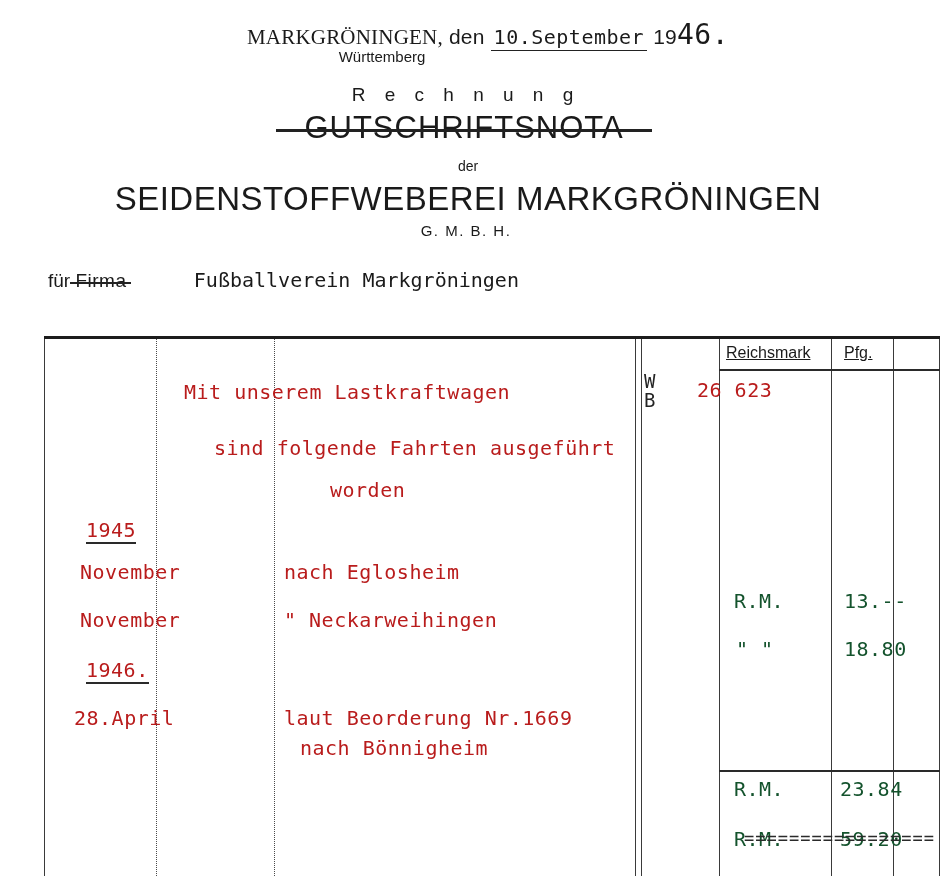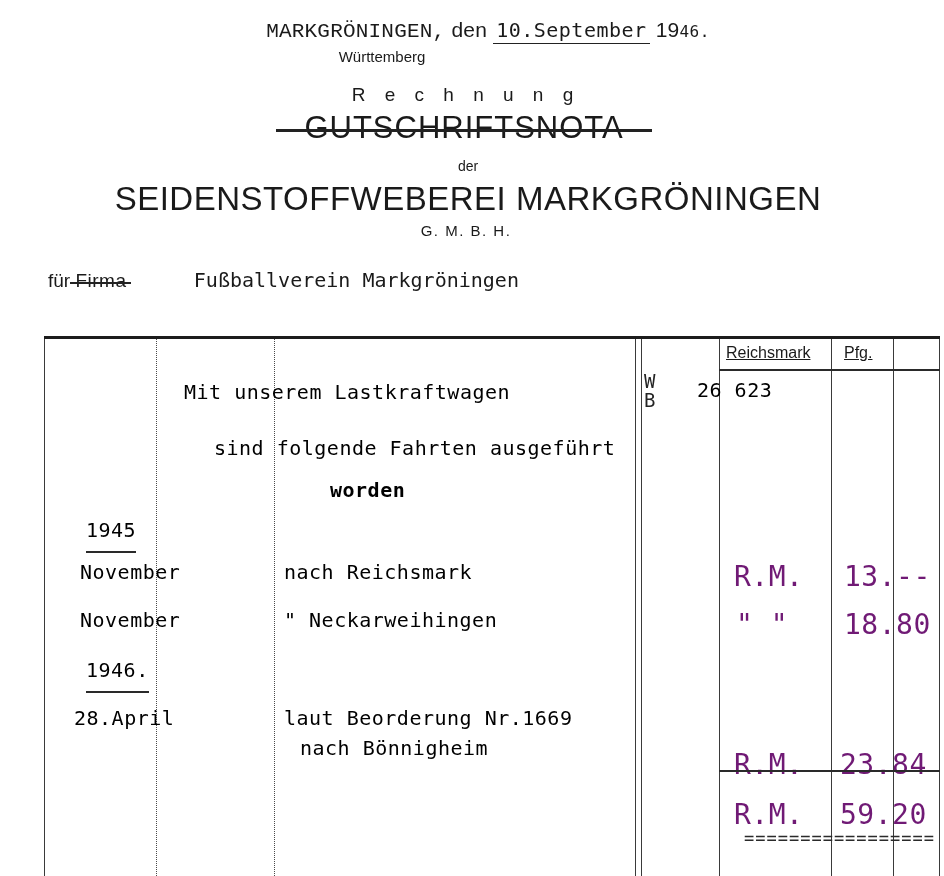--- a/index.html
+++ b/index.html
@@ -26,39 +26,39 @@
     position: absolute;
     top: 18px;
     left: 0;
     width: 944px;
     text-align: center;
     font-size: 21px;
     letter-spacing: 0.2px;
     white-space: nowrap;
   }
   .date-line .city {
-    font-family: Liberation Mono, monospace;
+    font-family: Liberation Serif, serif;
     margin-left: 32px;
   }
   .date-line .den {
     font-family: "Liberation Sans", sans-serif;
   }
   .date-line .filled {
     font-family: "DejaVu Sans Mono", monospace;
     font-size: 20px;
     border-bottom: 1.5px solid #222;
     padding: 0 3px 1px 3px;
     letter-spacing: 0.5px;
   }
   .date-line .year-pre {
     font-family: "Liberation Sans", sans-serif;
   }
   .date-line .year-suffix {
     font-family: "DejaVu Sans Mono", monospace;
-    font-size: 16px;
+    font-size: 28px;
     letter-spacing: 0.5px;
   }
 
   .region {
     position: absolute;
     top: 48px;
     left: 0;
     width: 944px;
     text-align: center;
     font-size: 15px;
@@ -225,45 +225,46 @@
     background: #2a2a2a;
   }
 
   
   .tw {
     position: absolute;
     font-family: "DejaVu Sans Mono", monospace;
     font-size: 20px;
     letter-spacing: 0.5px;
     white-space: nowrap;
-    color: #000000;
+    color: #b91c1c;
   }
 
   .underline-year {
     border-bottom: 2px solid #2a2a2a;
-    padding-bottom: 9px;
+    padding-bottom: 0;
   }
 
   .wb {
     position: absolute;
     left: 600px;
     top: 36px;
     font-family: "DejaVu Sans Mono", monospace;
     font-size: 19px;
     line-height: 19px;
     color: #242424;
   }
 
   .amount {
     position: absolute;
     font-family: "DejaVu Sans Mono", monospace;
-    font-size: 28px;
+    font-size: 20px;
     letter-spacing: 0.5px;
     white-space: nowrap;
-    color: #701a75;
+    color: #14532d;
+    margin-top: 29px;
   }
 
   .sum-rule {
     position: absolute;
     left: 675px;
     width: 221px;
     height: 2px;
     background: #2a2a2a;
   }
   .sum-rule.r1 { top: 434px; }
@@ -323,28 +324,28 @@
 
     <div class="col-head rm">Reichsmark</div>
     <div class="col-head pfg">Pfg.</div>
     <div class="rule-head"></div>
 
     <div class="wb">W<br>B</div>
 
     <div class="tw" style="left:140px; top:44px;">Mit unserem Lastkraftwagen</div>
     <div class="tw" style="left:653px; top:42px;">26 623</div>
     <div class="tw" style="left:170px; top:100px;">sind folgende Fahrten ausgeführt</div>
-    <div class="tw" style="left:286px; top:142px;font-weight:bold;">worden</div>
+    <div class="tw" style="left:286px; top:142px;">worden</div>
 
     <div class="tw" style="left:42px; top:182px;">
       <span class="underline-year">1945</span>
     </div>
 
     <div class="tw" style="left:36px; top:224px;">November</div>
-    <div class="tw" style="left:240px; top:224px;">nach Reichsmark</div>
+    <div class="tw" style="left:240px; top:224px;">nach Eglosheim</div>
     <div class="amount" style="left:690px; top:224px;">R.M.</div>
     <div class="amount" style="left:800px; top:224px;">13.--</div>
 
     <div class="tw" style="left:36px; top:272px;">November</div>
     <div class="tw" style="left:240px; top:272px;">"   Neckarweihingen</div>
     <div class="amount" style="left:692px; top:272px;">"  "</div>
     <div class="amount" style="left:800px; top:272px;">18.80</div>
 
     <div class="tw" style="left:42px; top:322px;">
       <span class="underline-year">1946.</span>

